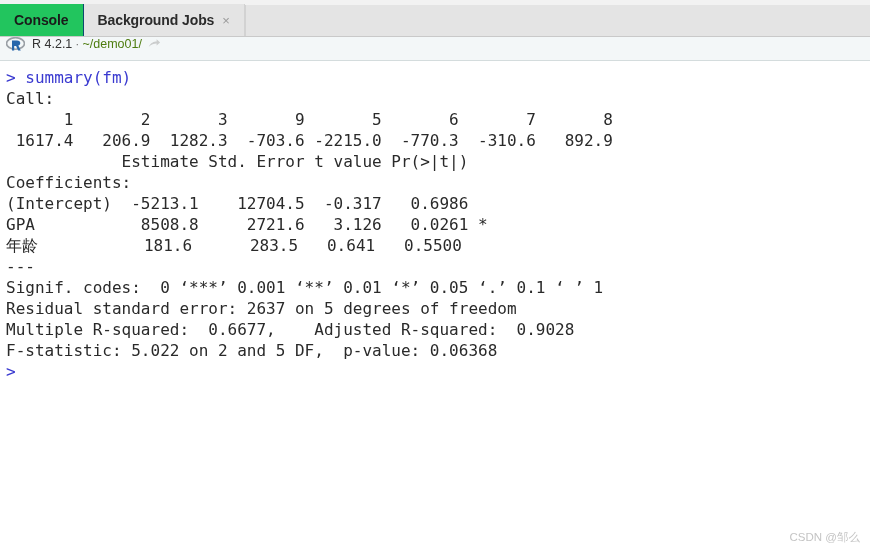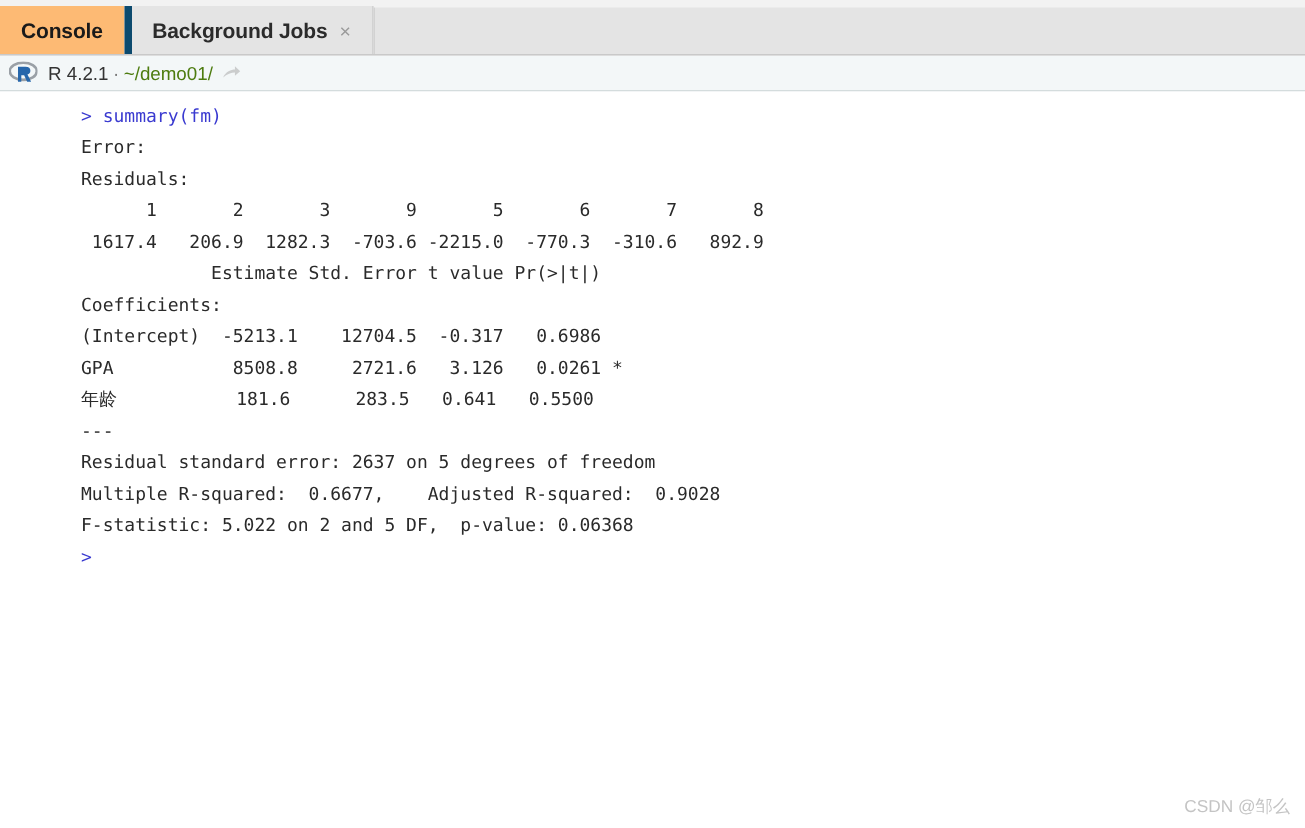--- a/index.html
+++ b/index.html
@@ -48,27 +48,27 @@
     align-items: center;
     padding: 0 14px;
     font-size: 14px;
     font-weight: bold;
     color: #2b2b2b;
     letter-spacing: -0.1px;
     cursor: default;
     box-sizing: border-box;
   }
   .tab.active {
-    background: #fdba74;
+    background: #22c55e;
     color: #1a1a1a;
   }
   .tab.inactive {
     background: #e4e4e4;
     color: #2b2b2b;
-    border-left: 5px solid #0c4a6e;
+    border-left: 1px solid #0c4a6e;
     border-right: 1px solid #d2d2d2;
   }
   .tab-close {
     margin-left: 8px;
     font-size: 13px;
     color: #9a9a9a;
     font-weight: normal;
     line-height: 1;
   }
   .tab-filler {
@@ -77,21 +77,21 @@
     background: #e4e4e4;
     border-left: 1px solid #d2d2d2;
   }
 
   
   .session-bar {
     height: 24px;
     background: #f3f7f8;
     border-bottom: 1px solid #d4dcdd;
     display: flex;
-    align-items: center;
+    align-items: flex-start;
     padding-left: 6px;
     box-sizing: border-box;
     font-size: 12.5px;
     color: #3c3c3c;
   }
   .r-logo {
     width: 19px;
     height: 15px;
     position: relative;
     margin-right: 7px;
@@ -123,26 +123,25 @@
   .console {
     position: relative;
     background: #ffffff;
     padding: 6px 0 0 6px;
     box-sizing: border-box;
     height: 490px;
     overflow: hidden;
   }
   .console-line {
     font-family: "DejaVu Sans Mono", "Liberation Mono", monospace;
-    font-size: 12px;
+    font-size: 16px;
     line-height: 21px;
     color: #2a2a2a;
     white-space: pre;
     letter-spacing: 0px;
-    margin-left: 48px;
   }
   .console-line.cmd {
     color: #3a3ad0;
   }
   .console-line.blank {
     color: transparent;
   }
 
   
   .watermark {
@@ -186,32 +185,32 @@
     <span class="popout-icon">
       <svg width="14" height="14" viewBox="0 0 16 16" xmlns="http://www.w3.org/2000/svg">
         <path d="M2 11 C4 6.5 8 5 11 5 L11 2.5 L15 6.2 L11 9.8 L11 7.3 C8.3 7.3 4.8 8.4 2 11 Z" fill="#9b9b9b"></path>
       </svg>
     </span>
   </div>
 
   <div class="console">
     <div class="console-line cmd">&gt; summary(fm)</div>
     <div class="console-line blank"></div>
-    <div class="console-line">Error:</div>
-    <div class="console-line blank"></div>
-    <div class="console-line">Residuals:</div>
+    <div class="console-line">Call:</div>
+    <div class="console-line blank"></div>
     <div class="console-line">      1       2       3       9       5       6       7       8 </div>
     <div class="console-line"> 1617.4   206.9  1282.3  -703.6 -2215.0  -770.3  -310.6   892.9 </div>
     <div class="console-line blank"></div>
     <div class="console-line">            Estimate Std. Error t value Pr(&gt;|t|)  </div>
     <div class="console-line">Coefficients:</div>
     <div class="console-line">(Intercept)  -5213.1    12704.5  -0.317   0.6986  </div>
     <div class="console-line">GPA           8508.8     2721.6   3.126   0.0261 *</div>
     <div class="console-line">年龄           181.6      283.5   0.641   0.5500  </div>
     <div class="console-line">---</div>
+    <div class="console-line">Signif. codes:  0 ‘***’ 0.001 ‘**’ 0.01 ‘*’ 0.05 ‘.’ 0.1 ‘ ’ 1</div>
     <div class="console-line blank"></div>
     <div class="console-line">Residual standard error: 2637 on 5 degrees of freedom</div>
     <div class="console-line">Multiple R-squared:  0.6677,	Adjusted R-squared:  0.9028 </div>
     <div class="console-line">F-statistic: 5.022 on 2 and 5 DF,  p-value: 0.06368</div>
     <div class="console-line blank"></div>
     <div class="console-line cmd">&gt;</div>
 
     <div class="watermark">CSDN @邹么</div>
   </div>
 

